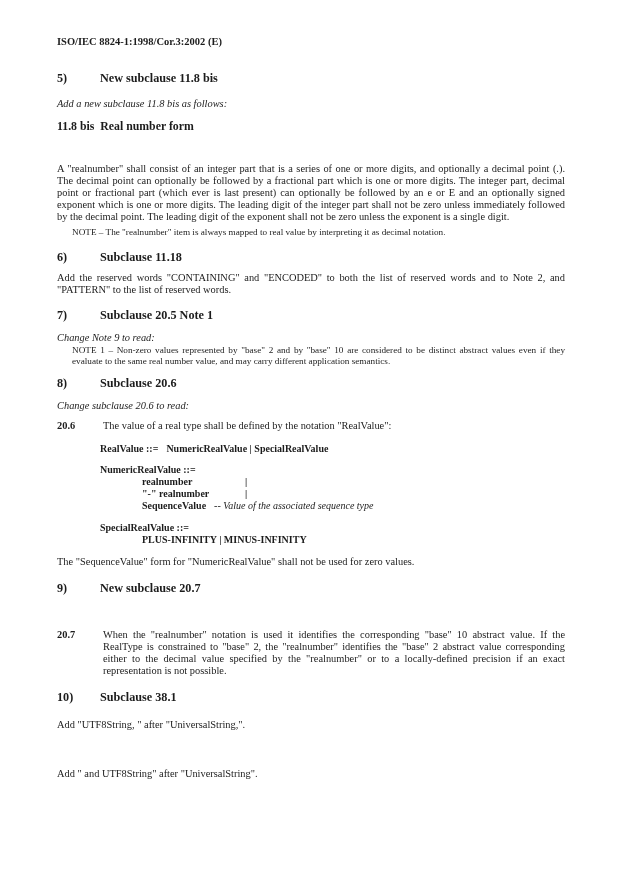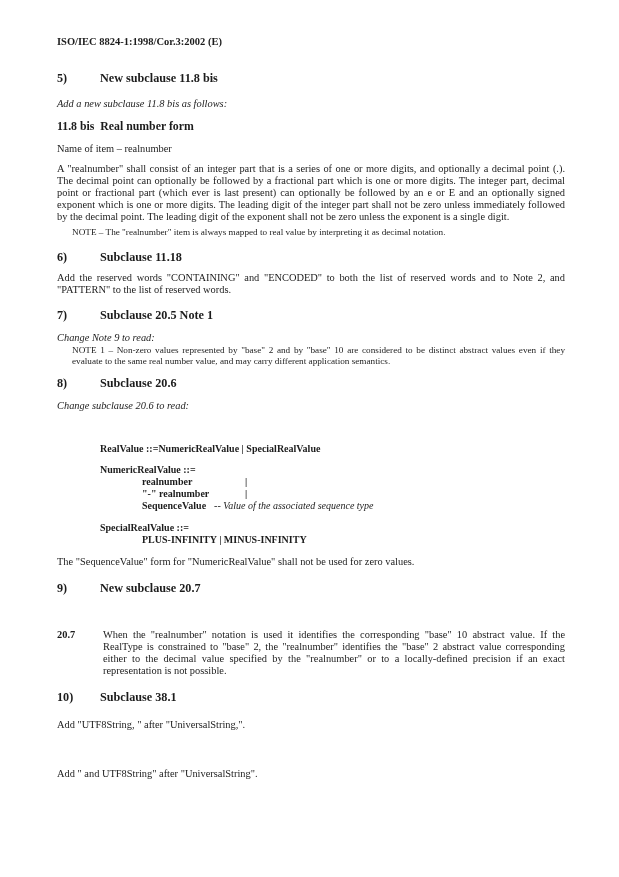--- a/index.html
+++ b/index.html
@@ -69,21 +69,21 @@
     flex: 1;
   }
   .grammar {
     left: 100px;
     width: 465px;
     font-size: 10px;
     font-weight: bold;
     line-height: 12px;
   }
   .grhs {
-    margin-left: 0;
+    margin-left: 8px;
   }
   .galt {
     padding-left: 42px;
   }
   .altname {
     display: inline-block;
     width: 103px;
   }
   .gcomment {
     font-weight: normal;
@@ -111,21 +111,20 @@
 <div class="page">
 
   <div class="blk hdr" style="top:36px">ISO/IEC 8824-1:1998/Cor.3:2002 (E)</div>
 
   <div class="blk clause" style="top:71px">
     <span class="cnum">5)</span>
     <span><span>New subclause 11.8 </span><span class="it">bis</span></span>
   </div>
   <div class="blk instr" style="top:98px">Add a new subclause 11.8 bis as follows:</div>
   <div class="blk subhead" style="top:120px"><span>11.8 </span><span class="it">bis</span><span>  Real number form</span></div>
-  <div class="blk" style="top:143px">Name of item – realnumber</div>
   <div class="blk just" style="top:163px">A "realnumber" shall consist of an integer part that is a series of one or more digits, and optionally a decimal point (.). The decimal point can optionally be followed by a fractional part which is one or more digits. The integer part, decimal point or fractional part (which ever is last present) can optionally be followed by an e or E and an optionally signed exponent which is one or more digits. The leading digit of the integer part shall not be zero unless immediately followed by the decimal point. The leading digit of the exponent shall not be zero unless the exponent is a single digit.</div>
   <div class="blk note" style="top:227px">NOTE – The "realnumber" item is always mapped to real value by interpreting it as decimal notation.</div>
 
   <div class="blk clause" style="top:250px">
     <span class="cnum">6)</span>
     <span>Subclause 11.18</span>
   </div>
   <div class="blk just" style="top:272px"><span class="it">Add the reserved words </span><span>"CONTAINING"</span><span class="it"> and </span><span>"ENCODED"</span><span class="it"> to both the list of reserved words and to Note 2, and </span><span>"PATTERN"</span><span class="it"> to the list of reserved words.</span></div>
 
   <div class="blk clause" style="top:308px">
@@ -133,20 +132,24 @@
     <span>Subclause 20.5 Note 1</span>
   </div>
   <div class="blk instr" style="top:332px">Change Note 9 to read:</div>
   <div class="blk note just" style="top:345px">NOTE 1 – Non-zero values represented by "base" 2 and by "base" 10 are considered to be distinct abstract values even if they evaluate to the same real number value, and may carry different application semantics.</div>
 
   <div class="blk clause" style="top:376px">
     <span class="cnum">8)</span>
     <span>Subclause 20.6</span>
   </div>
   <div class="blk instr" style="top:400px">Change subclause 20.6 to read:</div>
+  <div class="blk hang" style="top:420px">
+    <span class="hnum">20.6</span>
+    <span class="htext">The value of a real type shall be defined by the notation "RealValue":</span>
+  </div>
 
   <div class="blk grammar" style="top:443px">
     <span>RealValue ::=</span><span class="grhs">NumericRealValue | SpecialRealValue</span>
   </div>
 
   <div class="blk grammar" style="top:522px">
     <div>SpecialRealValue ::=</div>
     <div class="galt">PLUS-INFINITY | MINUS-INFINITY</div>
   </div>
 

